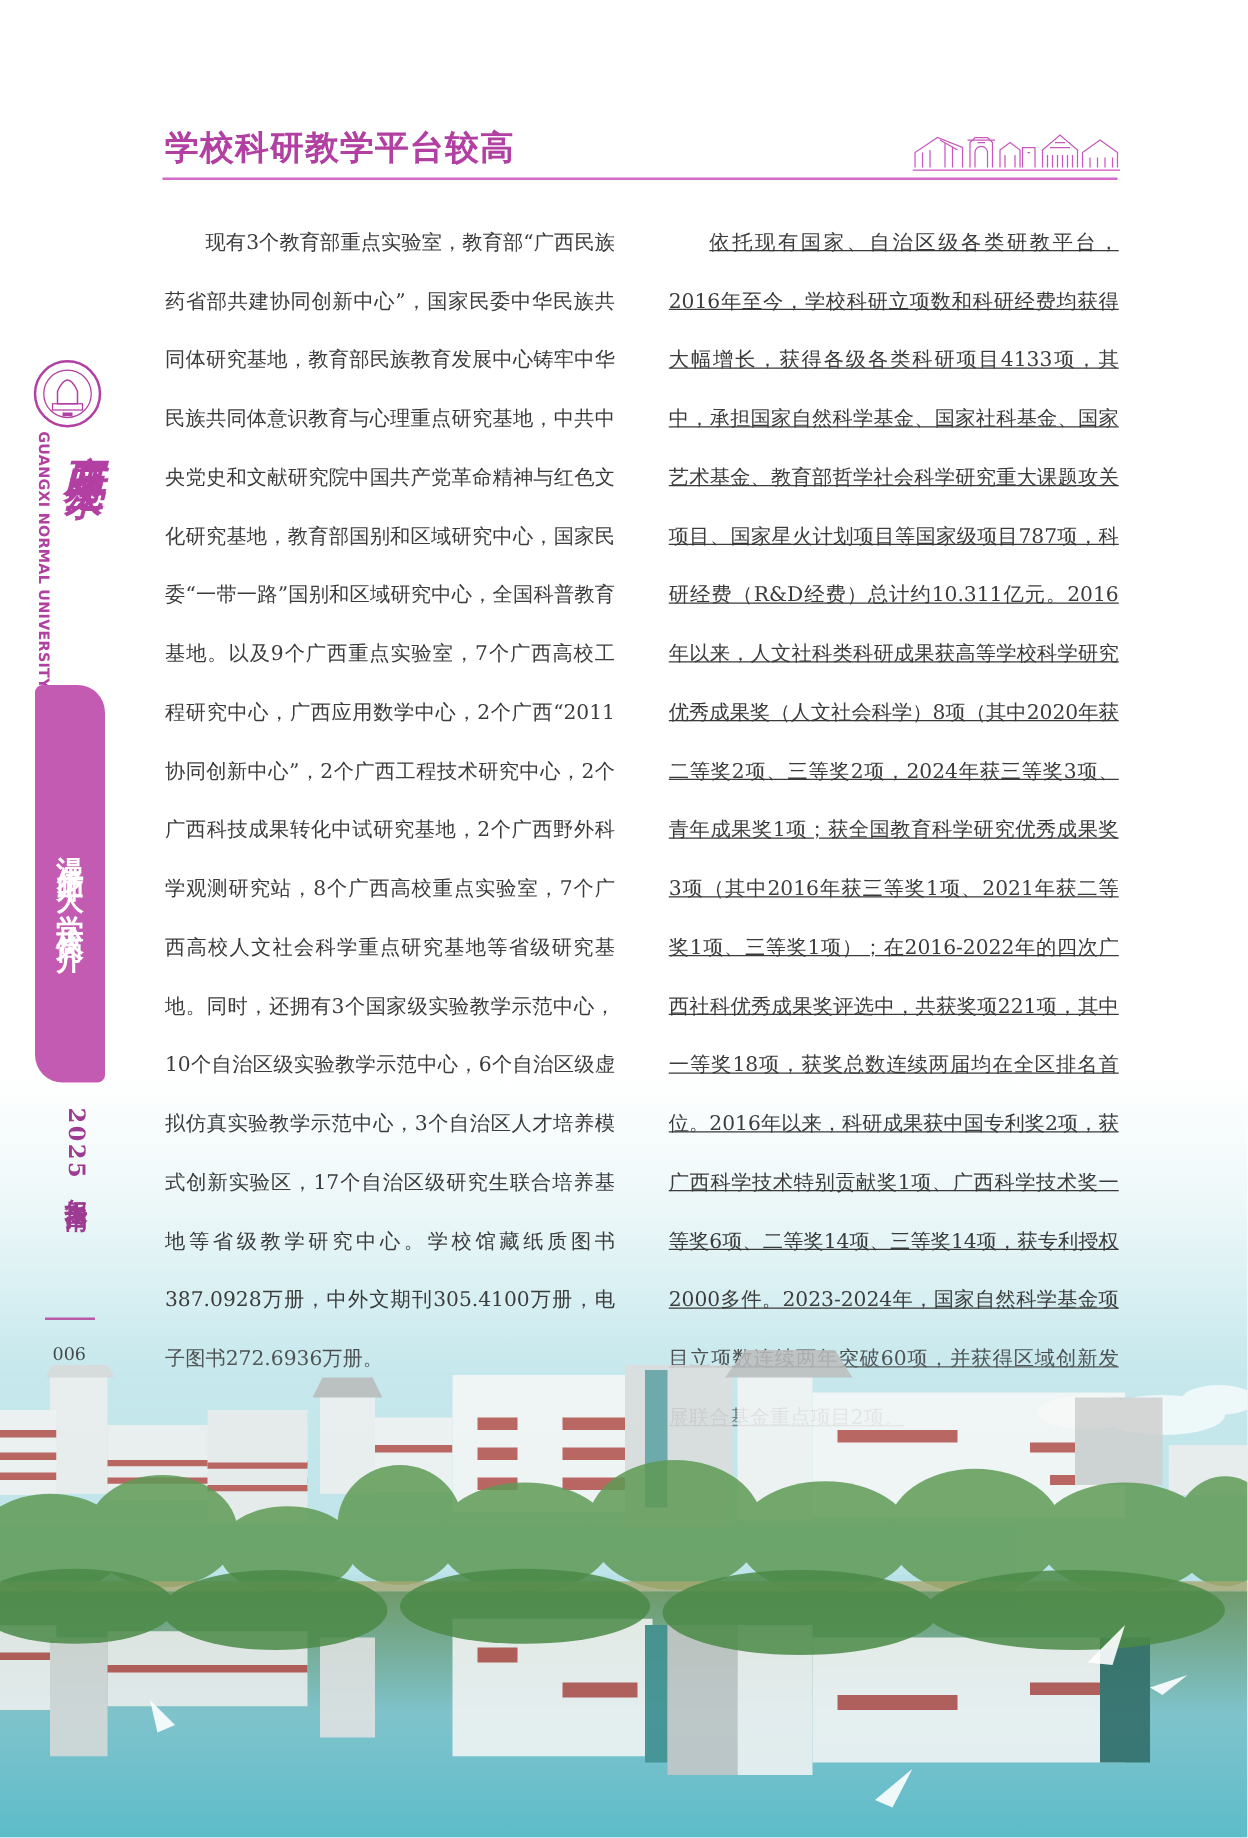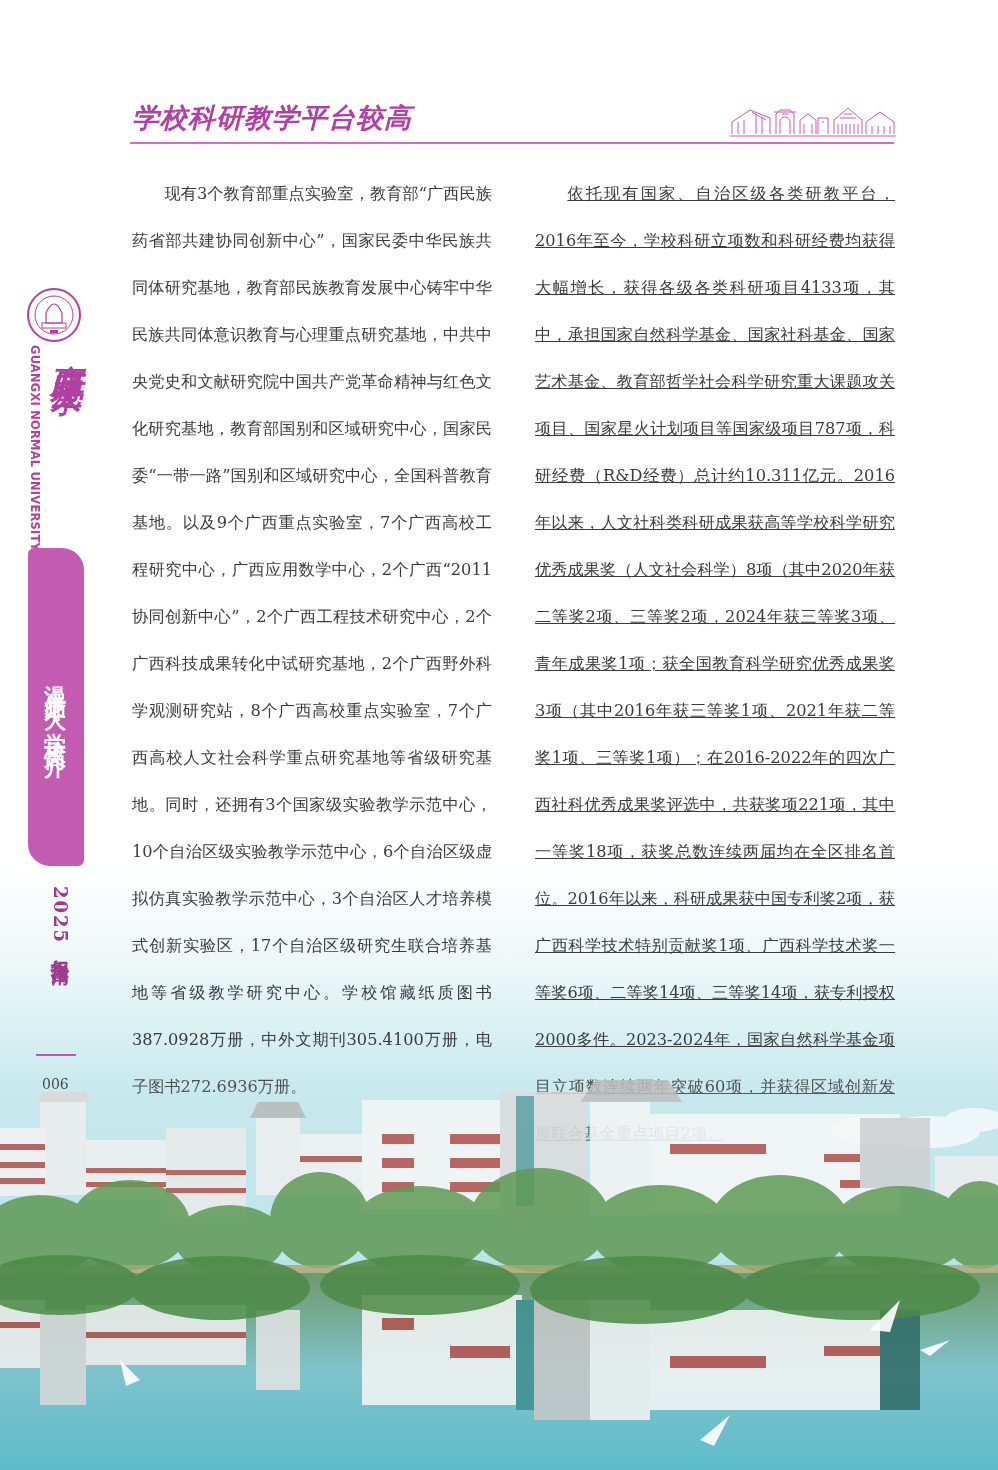--- a/index.html
+++ b/index.html
@@ -7,21 +7,21 @@
   body {
     position: relative;
     font-family: "DejaVu Serif", "Liberation Serif", serif;
     background: linear-gradient(to bottom, #ffffff 0px, #ffffff 860px, #eef8f9 960px, #d7eff2 1040px, #c4e7ec 1100px, #b9e1e8 1200px);
     color: #3a3a3a;
   }
   
   .page-title {
     position: absolute; left: 132px; top: 100px;
     font-family: "DejaVu Sans", "Liberation Sans", sans-serif;
-    font-size: 27px; font-weight: bold; color: #b23fa2; letter-spacing: 1px; font-style: italic;
+    font-size: 27px; font-weight: bold; color: #b23fa2; letter-spacing: 1px;
   }
   .title-rule {
     position: absolute; left: 130px; top: 142px; width: 764px; height: 2px;
     background: #d46acb;
   }
   .skyline-ornament { position: absolute; left: 730px; top: 100px; width: 166px; height: 40px; }
 
   
   .logo-seal { position: absolute; left: 26px; top: 287px; width: 56px; height: 56px; }
   .brand-en {

